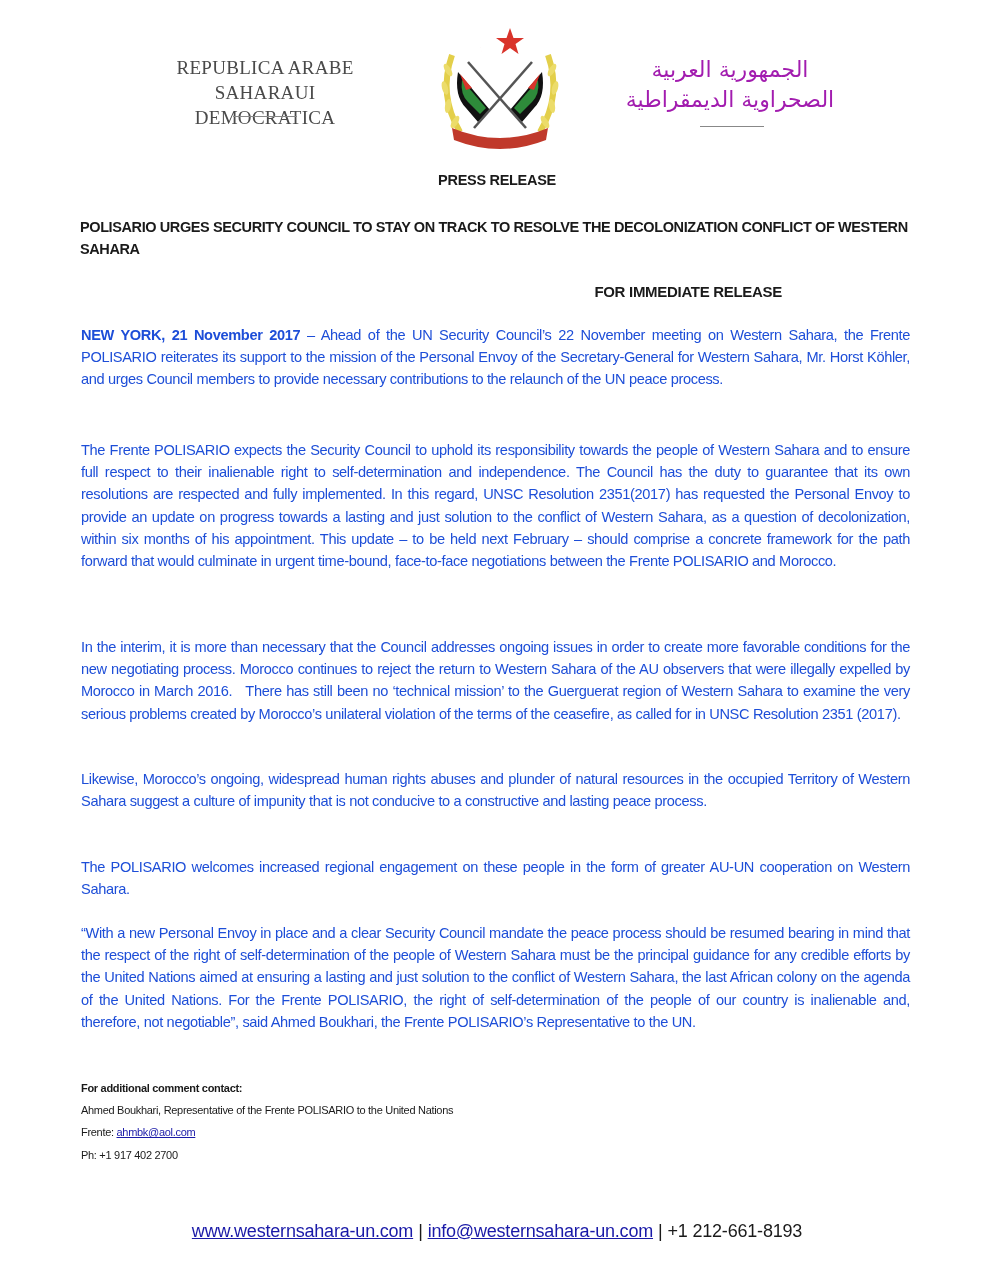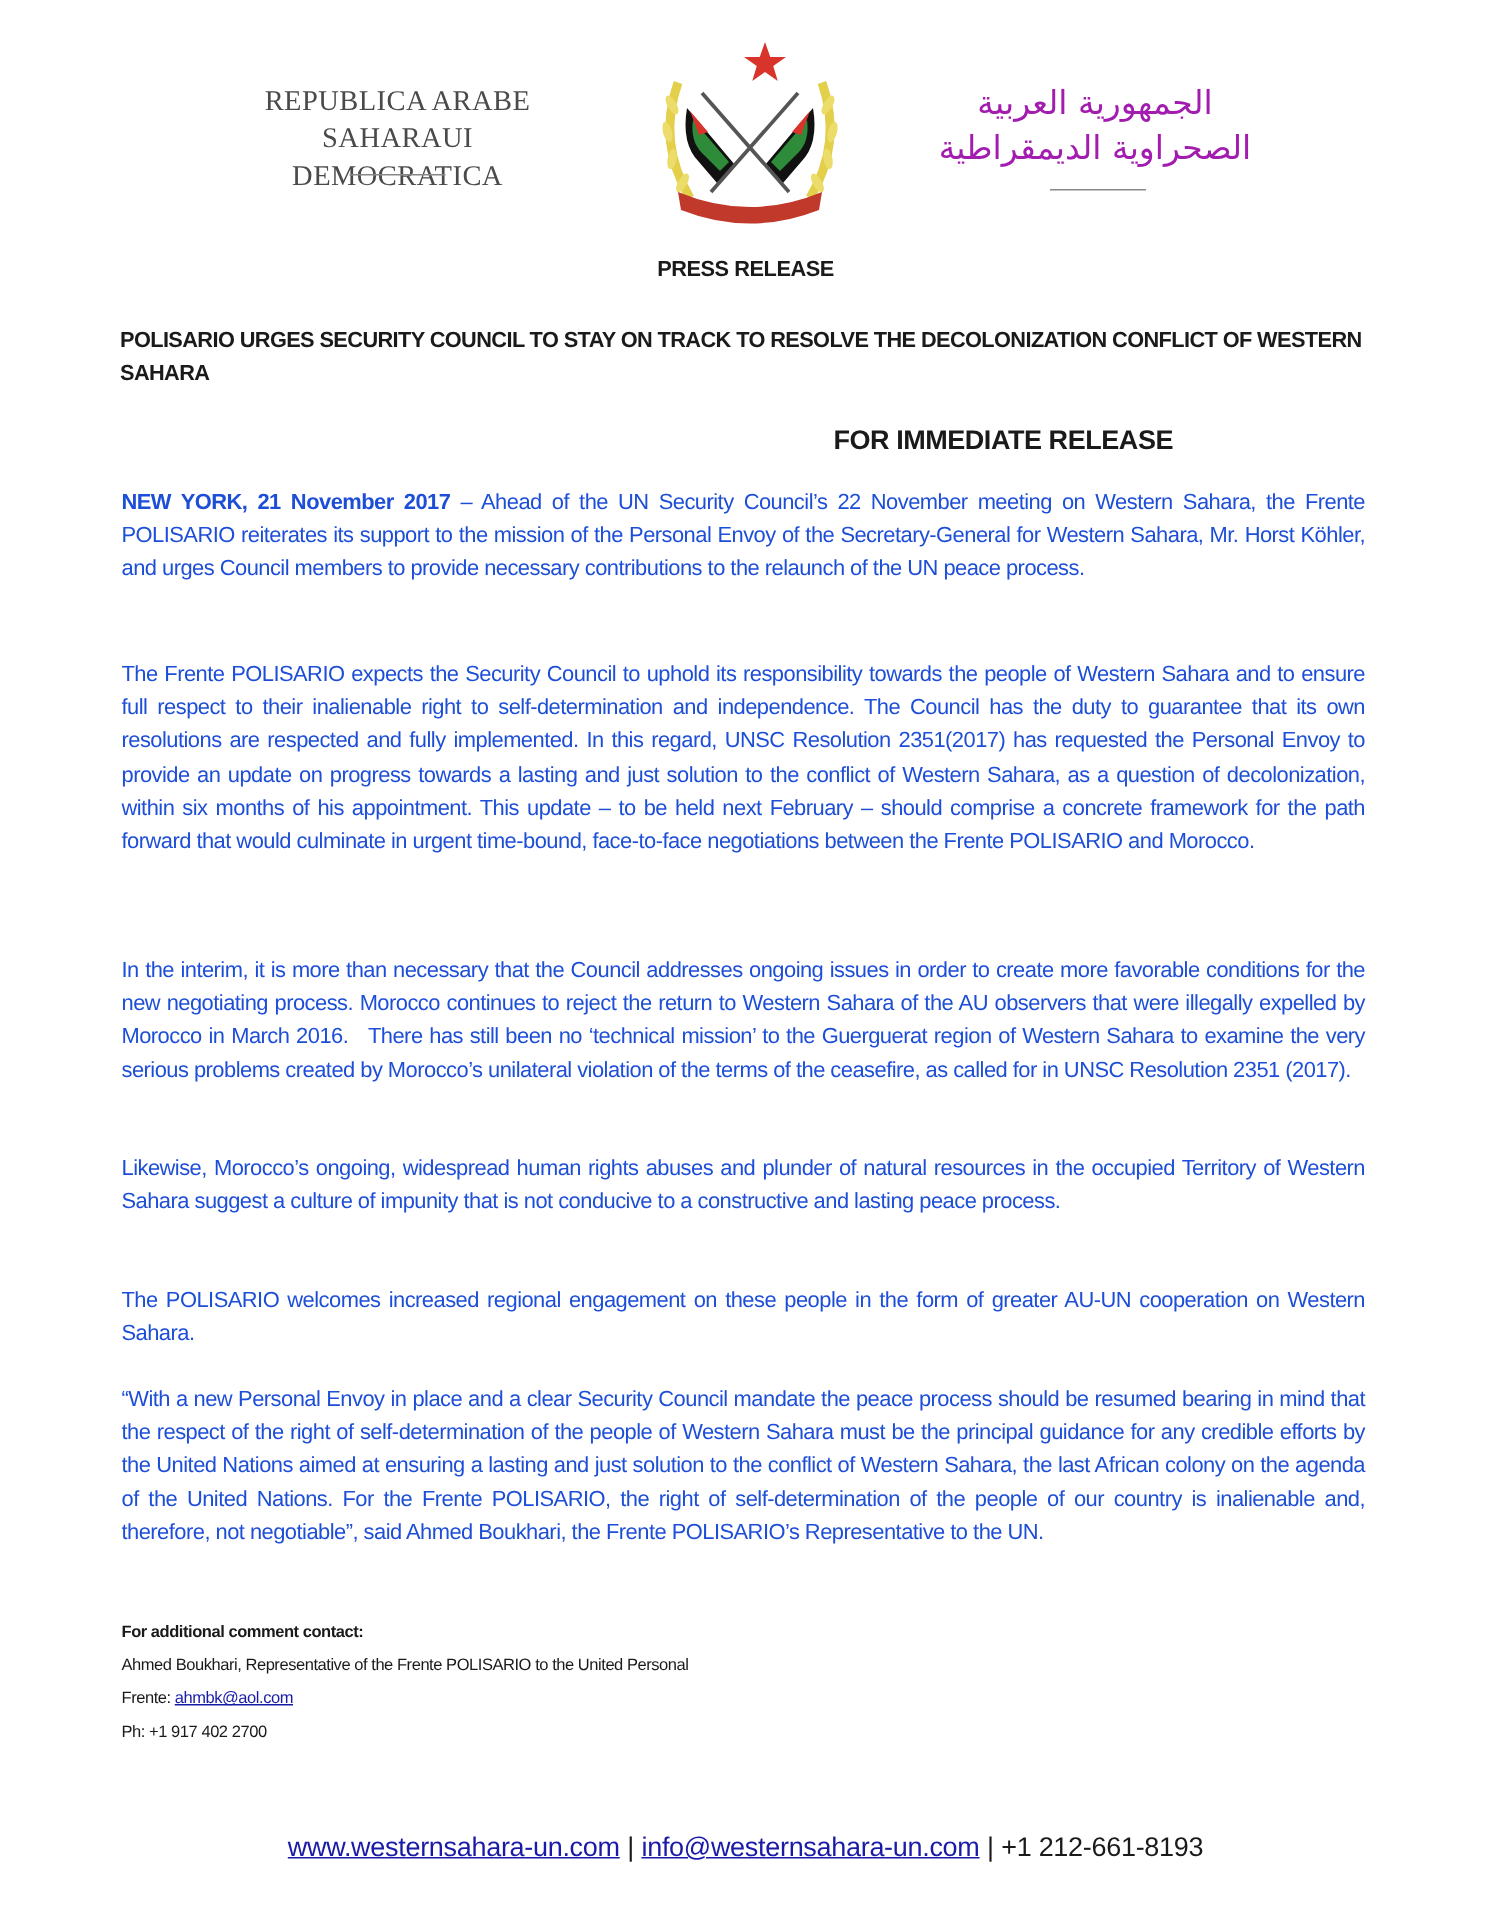--- a/index.html
+++ b/index.html
@@ -15,21 +15,21 @@
 
   .hdr-arabic { position:absolute; left:600px; top:55px; width:260px; text-align:center;
     font-family:"DejaVu Sans", sans-serif; font-size:22px; line-height:30px; color:#a21caf; direction:rtl; }
   .hdr-arabic-rule { position:absolute; left:700px; top:126px; width:64px; height:1px; background:#888; }
 
   .title-press { position:absolute; left:0; width:994px; top:172px; text-align:center;
     font-family:"Liberation Sans", sans-serif; font-weight:bold; font-size:14.5px; letter-spacing:-0.3px; }
   .headline { position:absolute; left:80px; width:830px; top:216px; 
     font-family:"Liberation Sans", sans-serif; font-weight:bold; font-size:14.5px; line-height:22px; letter-spacing:-0.4px; }
   .immediate { position:absolute; right:84px; top:283px; text-align:right;
-    font-family:"Liberation Sans", sans-serif; font-weight:bold; font-size:18px; letter-spacing:-0.3px; }
+    font-family:"Liberation Sans", sans-serif; font-weight:bold; font-size:15px; letter-spacing:-0.3px; }
 
   .body { position:absolute; left:81px; width:829px; font-family:"Liberation Sans", sans-serif;
     font-size:14.6px; line-height:22.2px; text-align:justify; letter-spacing:-0.35px; color:#1d4ed8; }
   .body p { margin:0; }
   .p1 { top:324px; }
   .p2 { top:439px; }
   .p3 { top:636px; }
   .p4 { top:768px; }
   .p5 { top:856px; }
   .p6 { top:922px; }
@@ -114,21 +114,21 @@
   </div>
   <div class="body p5">
     <p>The POLISARIO welcomes increased regional engagement on these people in the form of greater AU-UN cooperation on Western Sahara.</p>
   </div>
   <div class="body p6">
     <p>“With a new Personal Envoy in place and a clear Security Council mandate the peace process should be resumed bearing in mind that the respect of the right of self-determination of the people of Western Sahara must be the principal guidance for any credible efforts by the United Nations aimed at ensuring a lasting and just solution to the conflict of Western Sahara, the last African colony on the agenda of the United Nations. For the Frente POLISARIO, the right of self-determination of the people of our country is inalienable and, therefore, not negotiable”, said Ahmed Boukhari, the Frente POLISARIO’s Representative to the UN.</p>
   </div>
 
   <div class="contact">
     <div class="b">For additional comment contact:</div>
-    <div>Ahmed Boukhari, Representative of the Frente POLISARIO to the United Personal</div>
+    <div>Ahmed Boukhari, Representative of the Frente POLISARIO to the United Nations</div>
     <div><span>Frente: </span><a class="link">ahmbk@aol.com</a></div>
     <div>Ph: +1 917 402 2700</div>
   </div>
 
   <div class="footer">
     <a class="link">www.westernsahara-un.com</a><span class="sep">|</span><a class="link">info@westernsahara-un.com</a><span class="sep">|</span><span>+1 212-661-8193</span>
   </div>
 
 </div>
 

